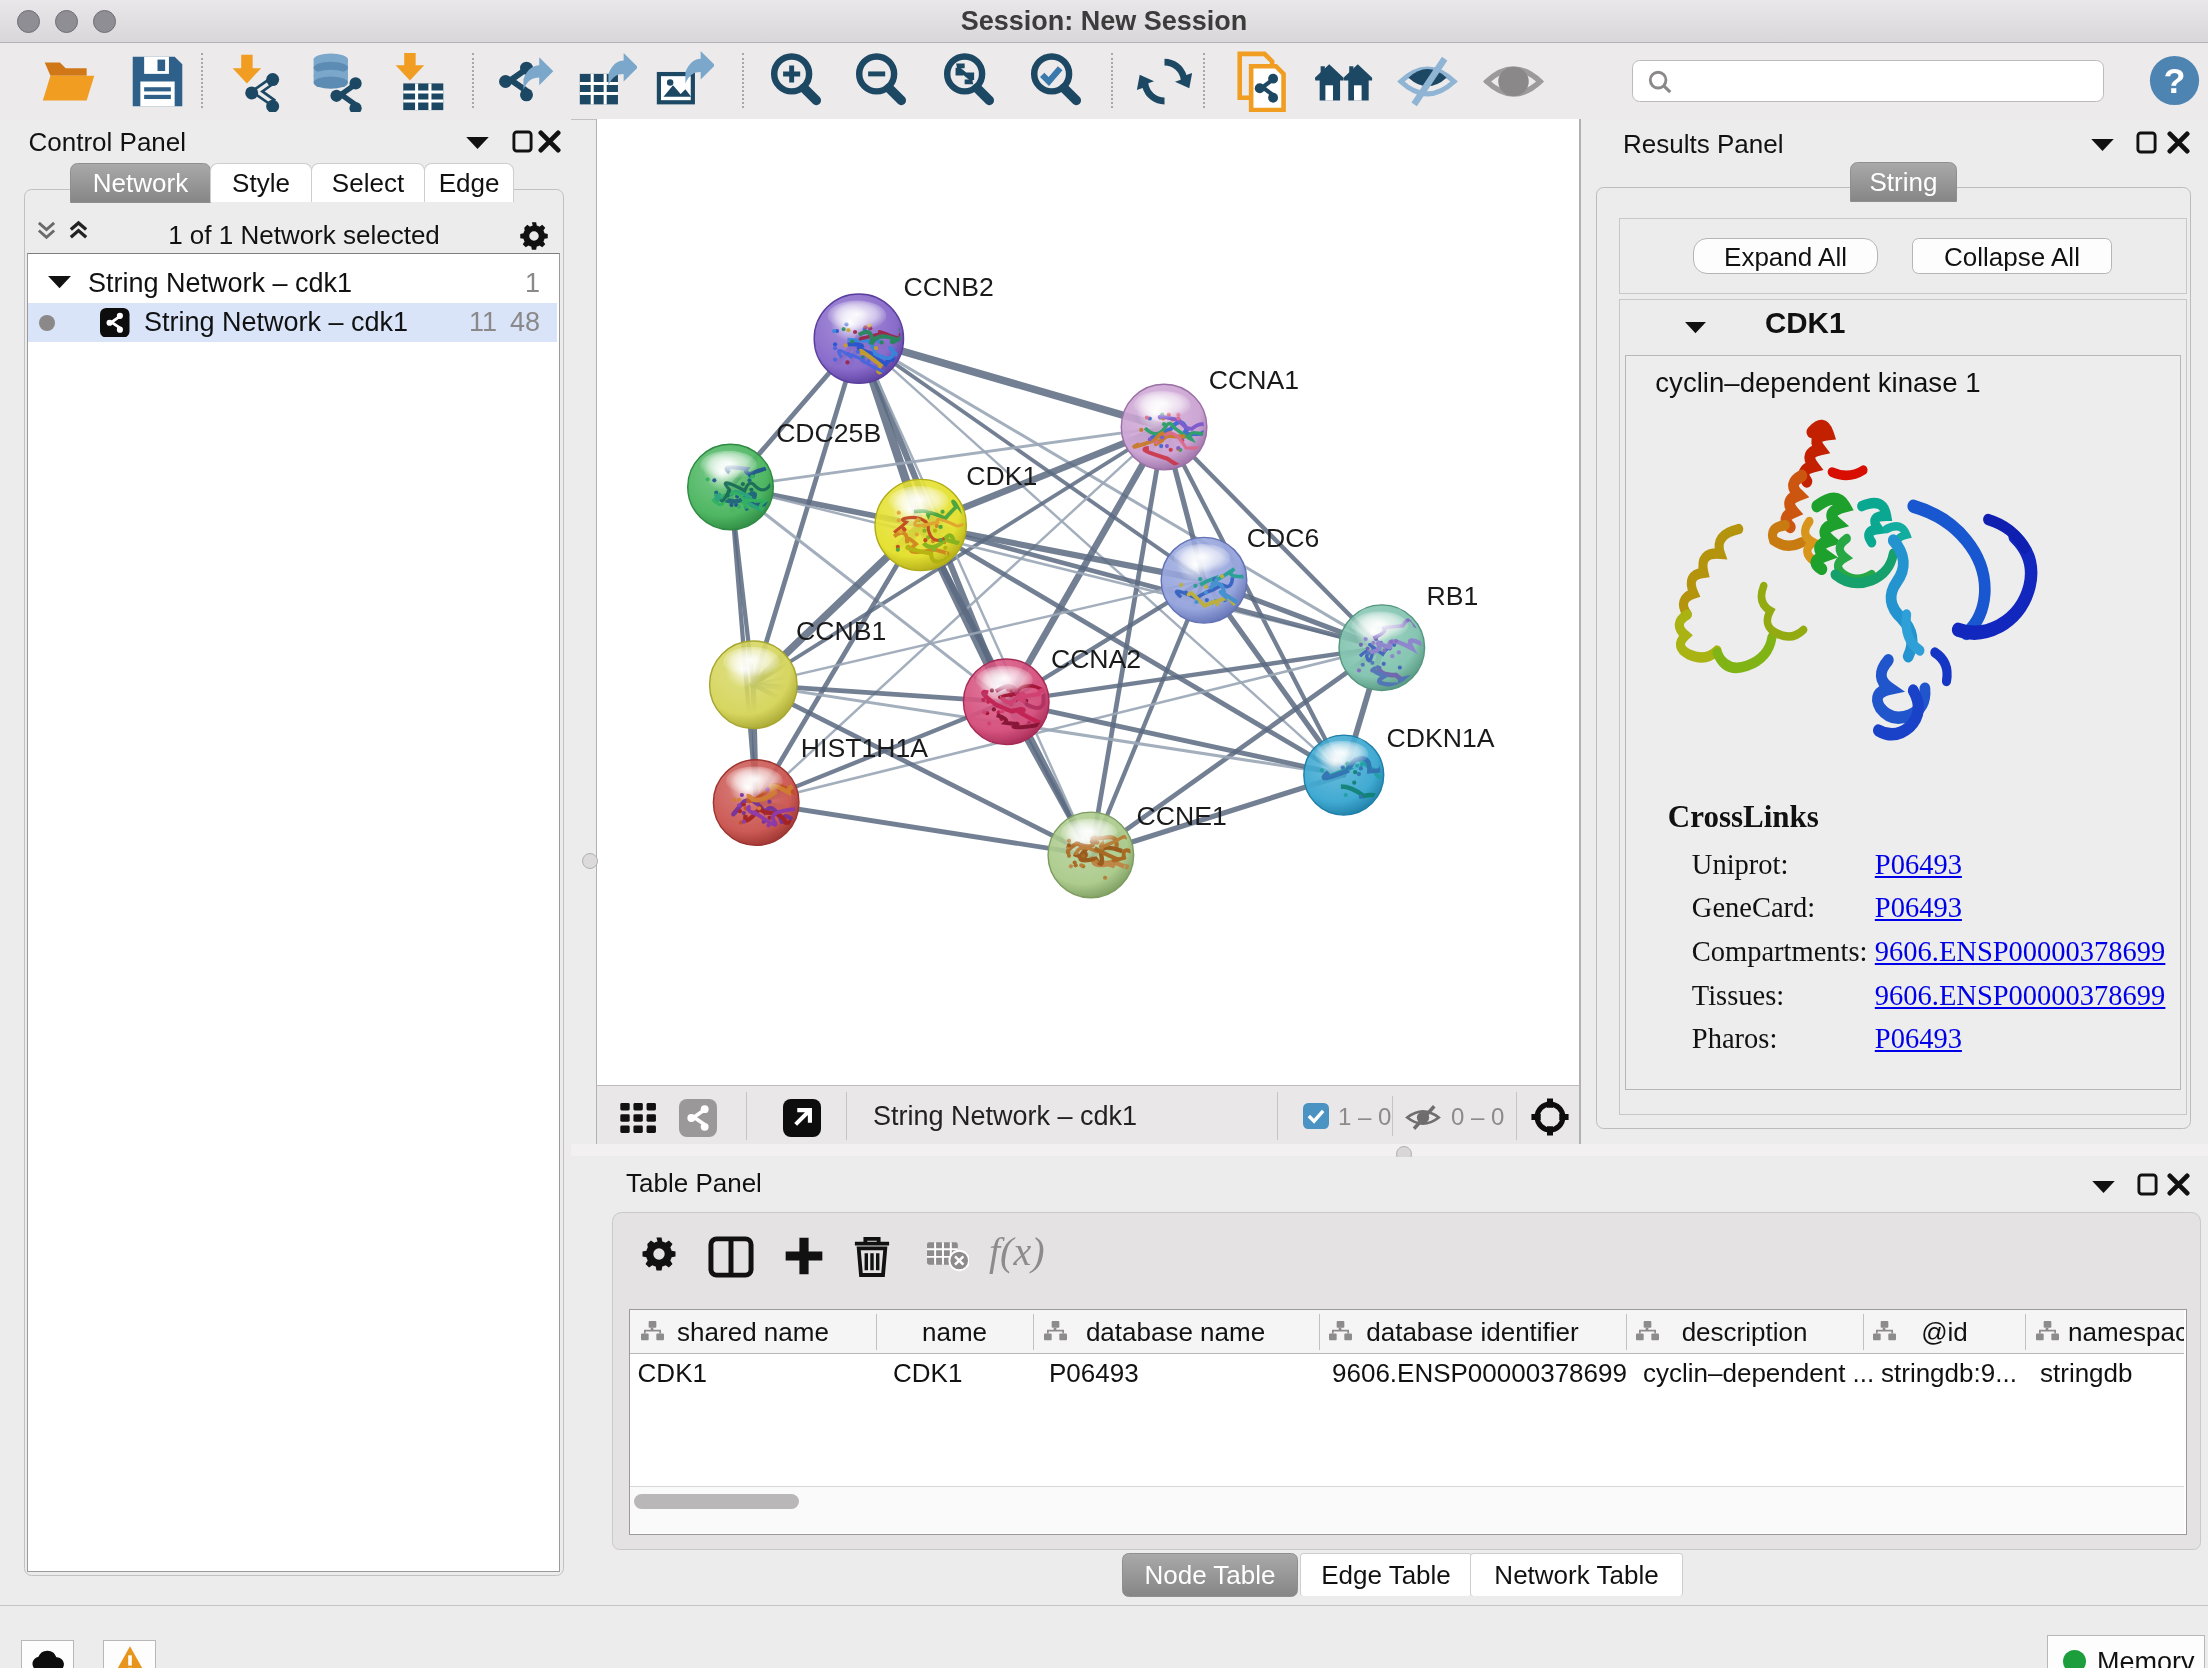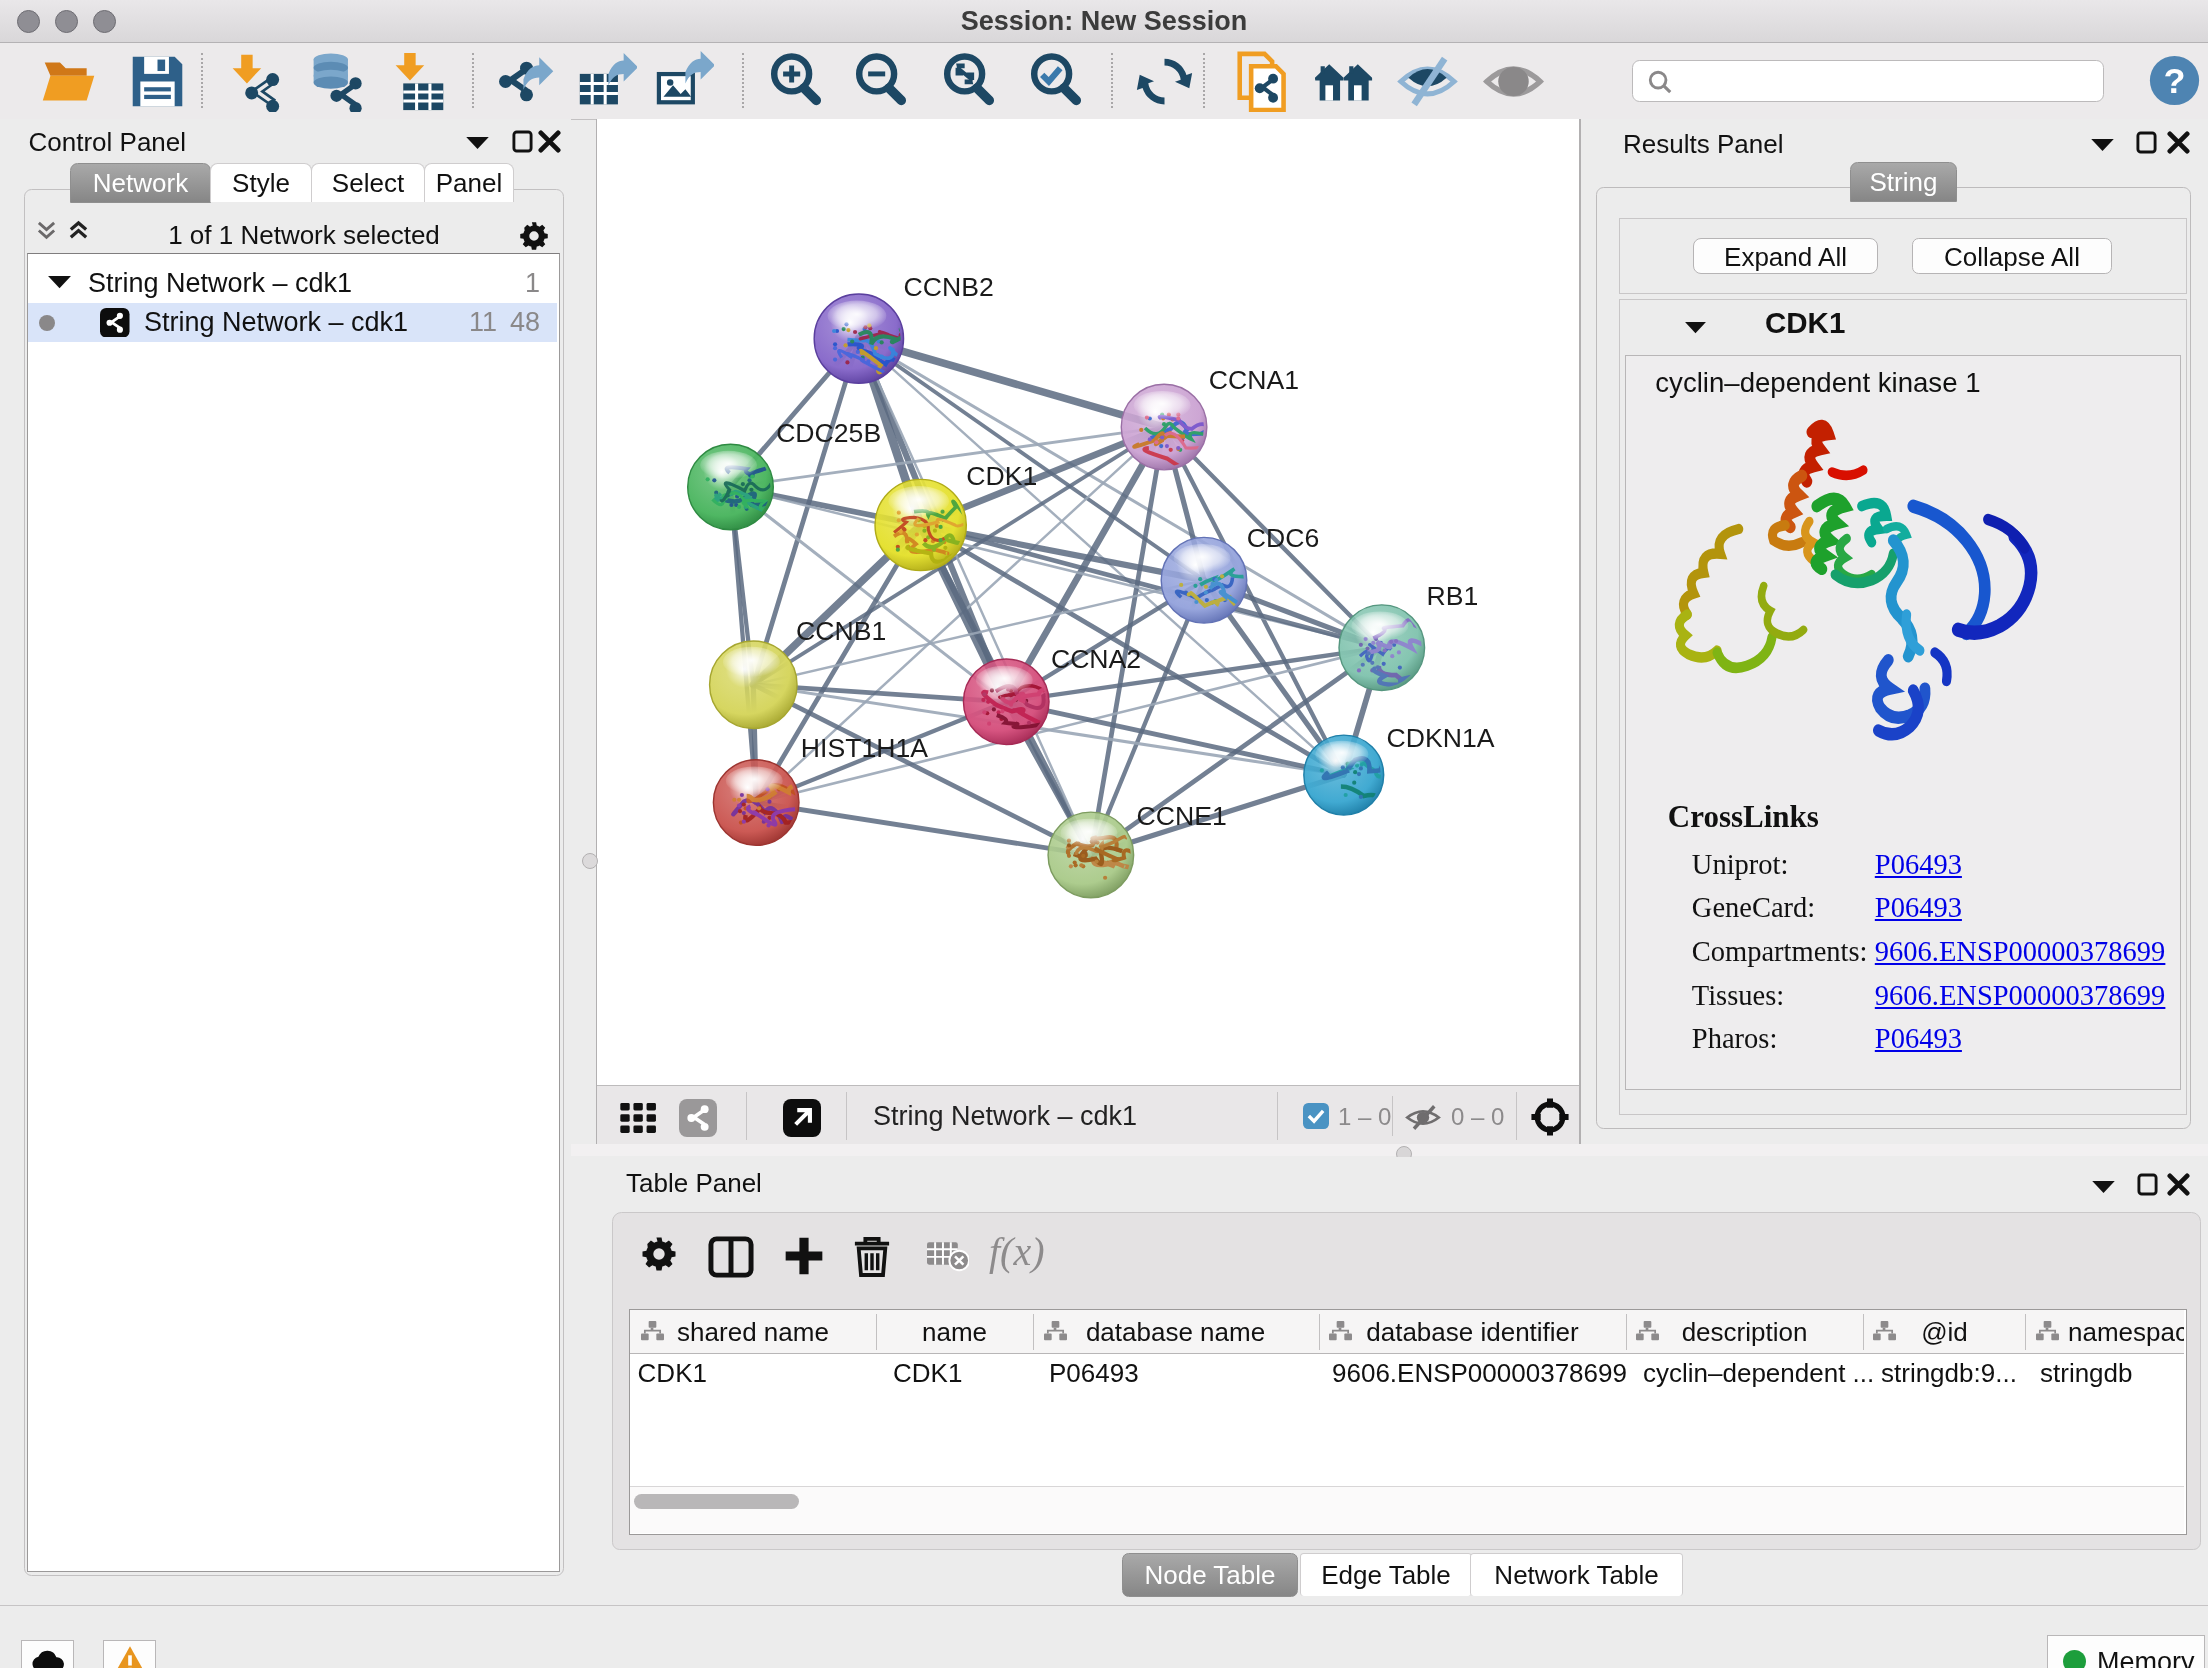--- a/index.html
+++ b/index.html
@@ -221,21 +221,21 @@
     <svg class="abs" style="left:512px;top:10.5px;" width="21" height="23" viewBox="0 0 22 24">
       <rect x="2" y="2" width="18" height="20" rx="3" fill="none" stroke="#111" stroke-width="3"></rect>
     </svg>
     <svg class="abs" style="left:538px;top:10.5px;" width="23" height="23" viewBox="0 0 24 24">
       <path d="M3 3 L21 21 M21 3 L3 21" stroke="#111" stroke-width="5" stroke-linecap="round"></path>
     </svg>
   </div>
   <div class="tab tabsel abs" style="left:70px;top:163px;width:139px;">Network</div>
   <div class="tab abs" style="left:210px;top:163px;width:100px;">Style</div>
   <div class="tab abs" style="left:311px;top:163px;width:112px;">Select</div>
-  <div class="tab abs" style="left:424px;top:163px;width:88px;">Panel</div>
+  <div class="tab abs" style="left:424px;top:163px;width:88px;">Edge</div>
   <div id="cp-box" class="abs"></div>
   <div class="abs" style="left:36px;top:219px;">
     <svg width="21" height="25" viewBox="0 0 22 26">
       <g fill="none" stroke="#6b696a" stroke-width="3">
         <path d="M3 4 l8 7 8-7"></path>
         <path d="M3 12 l8 7 8-7"></path>
       </g>
     </svg>
   </div>
   <div class="abs" style="left:68px;top:219px;">
@@ -804,21 +804,21 @@
     </svg>
     <svg class="abs" style="left:555px;top:12.4px;" width="21" height="23" viewBox="0 0 22 24">
       <rect x="2" y="2" width="18" height="20" rx="3" fill="none" stroke="#111" stroke-width="3"></rect>
     </svg>
     <svg class="abs" style="left:586px;top:12.4px;" width="23" height="23" viewBox="0 0 24 24">
       <path d="M3 3 L21 21 M21 3 L3 21" stroke="#111" stroke-width="5" stroke-linecap="round"></path>
     </svg>
     <div class="tab tabsel abs" style="left:269px;top:43px;width:105px;text-align:center;">String</div>
     <div class="abs" style="left:15px;top:68px;width:595px;height:942px;border:1px solid #bdbbbc;border-radius:7.6px;box-sizing:border-box;"></div>
     <div class="abs" style="left:38px;top:99px;width:568px;height:76px;border:1px solid #c8c6c7;box-sizing:border-box;background:#ececec;">
-      <div class="abs" style="left:73px;top:19px;width:185px;height:36px;background:#fdfdfd;border:1px solid #b6b4b5;border-radius:8px;text-align:center;line-height:36px;font-size:26px;color:#111;box-sizing:border-box;">Expand All</div>
+      <div class="abs" style="left:73px;top:19px;width:185px;height:36px;background:#fdfdfd;border:1px solid #b6b4b5;border-radius:14px;text-align:center;line-height:36px;font-size:26px;color:#111;box-sizing:border-box;">Expand All</div>
       <div class="abs" style="left:292px;top:19px;width:200px;height:36px;background:#fdfdfd;border:1px solid #b6b4b5;border-radius:6.7px;text-align:center;line-height:36px;font-size:26px;color:#111;box-sizing:border-box;">Collapse All</div>
     </div>
     <div class="abs" style="left:38px;top:180px;width:568px;height:816px;border:1px solid #c8c6c7;box-sizing:border-box;background:#ececec;">
       <svg class="abs" style="left:65px;top:21px;" width="21" height="13.3" viewBox="0 0 22 14">
         <path d="M0 1 h22 l-11 12 z" fill="#111"></path>
       </svg>
       <div class="abs" style="left:145px;top:5.7px;font-size:29.5px;font-weight:bold;color:#111;">CDK1</div>
       <div class="abs" style="left:4.8px;top:55px;width:556px;height:735px;border:1px solid #b8b6b7;box-sizing:border-box;background:#eeedee;">
         <div class="abs" style="left:29.5px;top:11.4px;font-size:27.6px;color:#111;">cyclin–dependent kinase 1</div>
         <svg class="abs" style="left:13.3px;top:59px;" width="428" height="342" viewBox="0 0 515 360" preserveAspectRatio="none">

